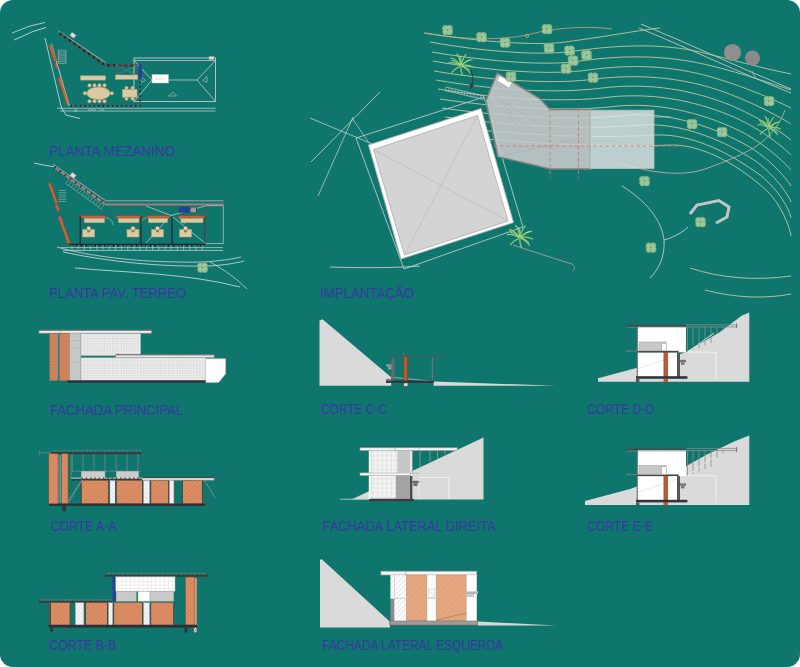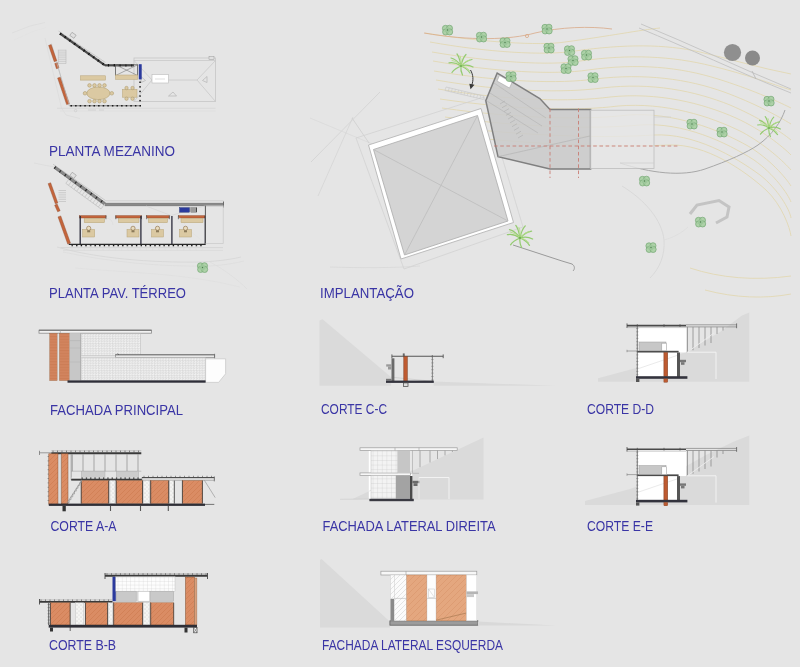--- a/index.html
+++ b/index.html
@@ -1,14 +1,14 @@
 <!DOCTYPE html>
 <html><head><meta charset="utf-8"><style>
 html,body{margin:0;padding:0;background:#ffffff;}
-#c{position:relative;width:800px;height:667px;background:#e5e5e5;overflow:hidden;}
+#c{position:relative;width:800px;height:667px;background:#0f766e;overflow:hidden;border-radius:13px;}
 </style></head><body>
 <div id="c">
 <svg width="800" height="667" viewBox="0 0 800 667">
 <defs>
 <pattern id="brick" width="5" height="5" patternUnits="userSpaceOnUse">
   <rect width="5" height="5" fill="#DA8C64"></rect>
   <path d="M0,5 L5,0 M-1,1 L1,-1 M4,6 L6,4" stroke="#CE7C52" stroke-width="0.7"></path>
 </pattern>
 <pattern id="brickP" width="6" height="2.8" patternUnits="userSpaceOnUse">
   <rect width="6" height="2.8" fill="#D2845E"></rect>

